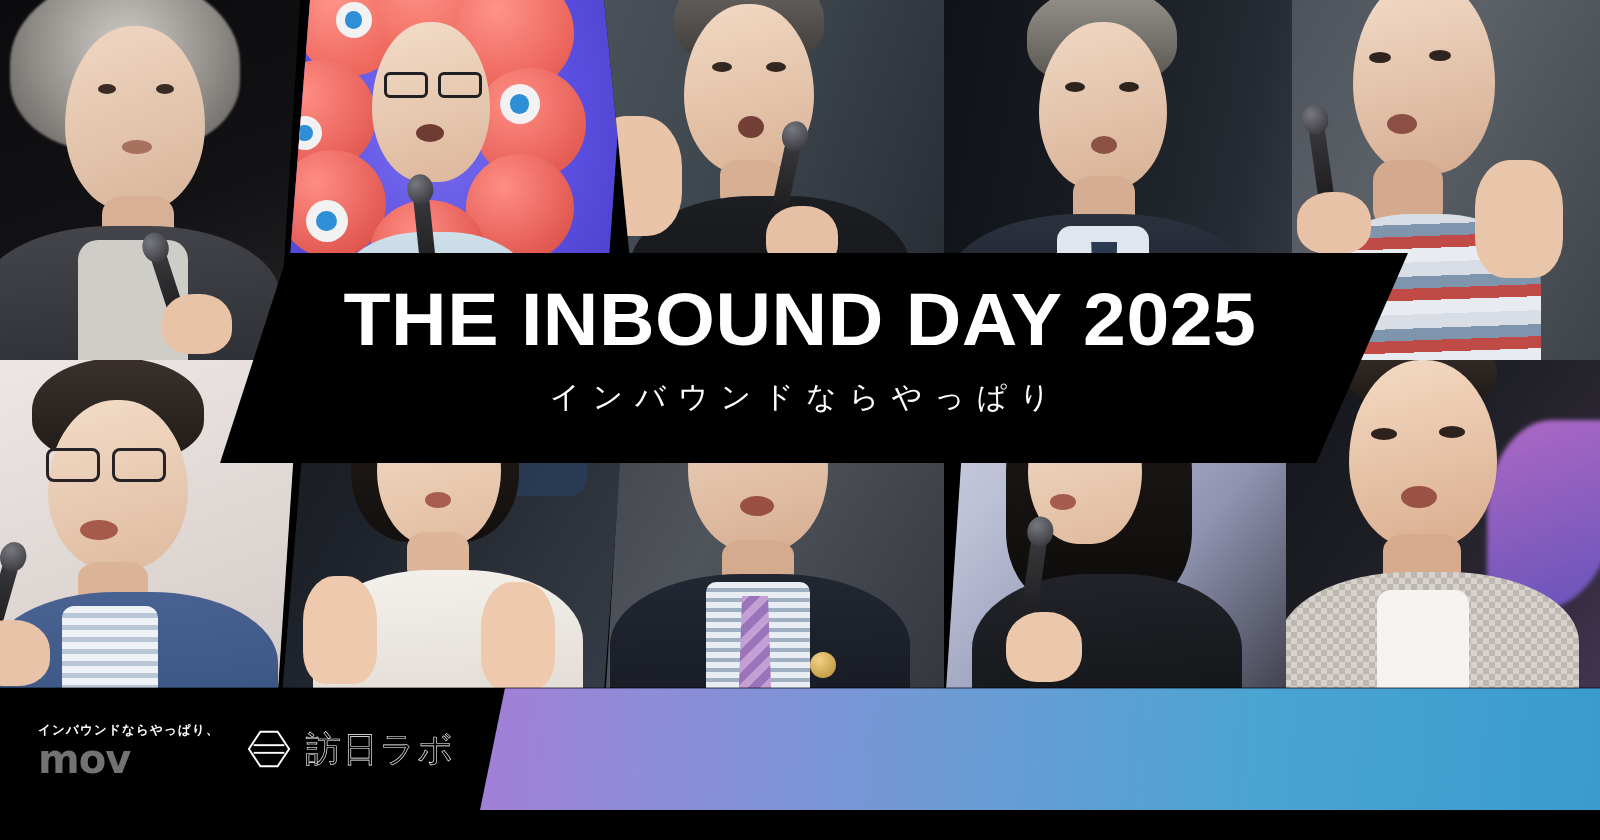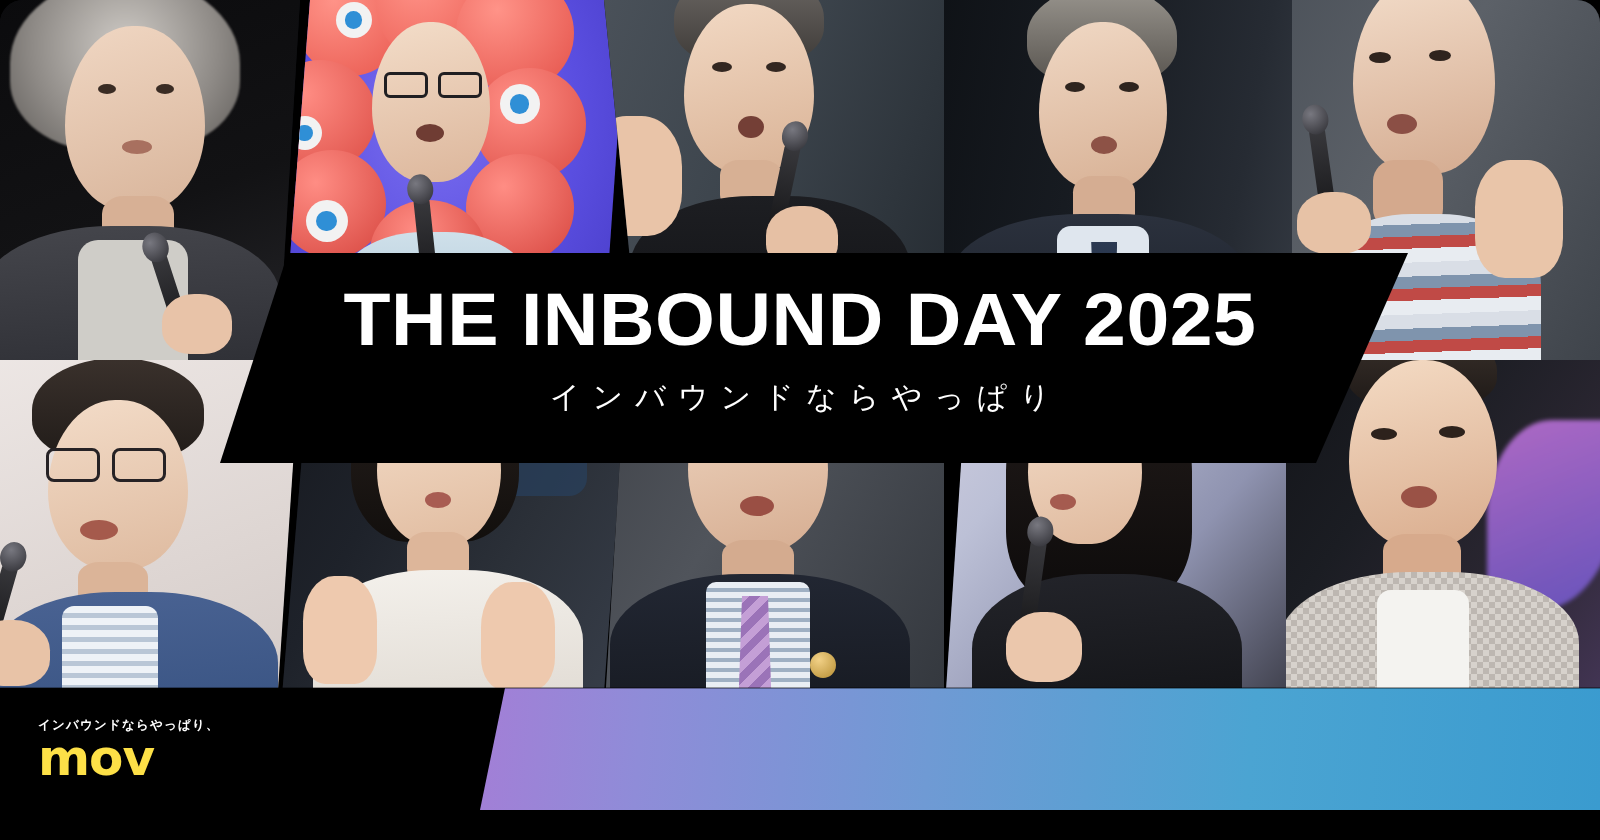--- a/index.html
+++ b/index.html
@@ -4,21 +4,20 @@
 <style>
   * { margin:0; padding:0; box-sizing:border-box; }
   html,body { background:#000; }
 
   #stage{
     position:relative;
     width:1600px; height:840px;
     overflow:hidden;
     background:#000;
     font-family:"Liberation Sans","DejaVu Sans",sans-serif;
-    border-radius:23px;
   }
 
   
   .photo-grid{ position:absolute; inset:0; }
 
   .photo{
     position:absolute;
     overflow:hidden;
     background:#0b0d12;
   }
@@ -120,21 +119,21 @@
   .logo-lockup{
     position:absolute; left:38px; top:0; height:122px;
     display:flex; align-items:center; gap:26px;
   }
   .mov-block{ display:flex; flex-direction:column; justify-content:center; }
   .mov-tagline{
     color:#fff; font-size:12.5px; font-weight:700;
     letter-spacing:1.2px; margin-bottom:2px; white-space:nowrap;
   }
   .mov-word{
-    color:#fde047; font-size:50px; font-weight:700;
+    color:#737373; font-size:40px; font-weight:700;
     letter-spacing:-1px; line-height:.9;
     font-family:"DejaVu Sans",sans-serif;
   }
   .hoji-block{ display:flex; align-items:center; gap:14px; }
   .hex-mark{ width:46px; height:46px; display:block; }
   .hoji-word{
     color:#fff; font-size:35px; letter-spacing:2px;
     font-weight:400; white-space:nowrap;
     -webkit-text-stroke:0.6px #fff;
     color:transparent;
@@ -371,17 +370,25 @@
     <div class="bar-black"></div>
     <div class="bar-gradient"></div>
     <div class="bar-edge"></div>
 
     <div class="logo-lockup">
       <div class="mov-block">
         <div class="mov-tagline">インバウンドならやっぱり、</div>
         <div class="mov-word">mov</div>
       </div>
 
+      <div class="hoji-block">
+        <svg class="hex-mark" viewBox="0 0 48 48">
+          <polygon points="15,6 33,6 45,24 33,42 15,42 3,24" fill="none" stroke="#ffffff" stroke-width="2"></polygon>
+          <line x1="8" y1="20" x2="40" y2="20" stroke="#ffffff" stroke-width="2"></line>
+          <line x1="8" y1="28" x2="40" y2="28" stroke="#ffffff" stroke-width="2"></line>
+        </svg>
+        <div class="hoji-word">訪日ラボ</div>
+      </div>
     </div>
 
   </div>
 
 </div>
 
 </body></html>

